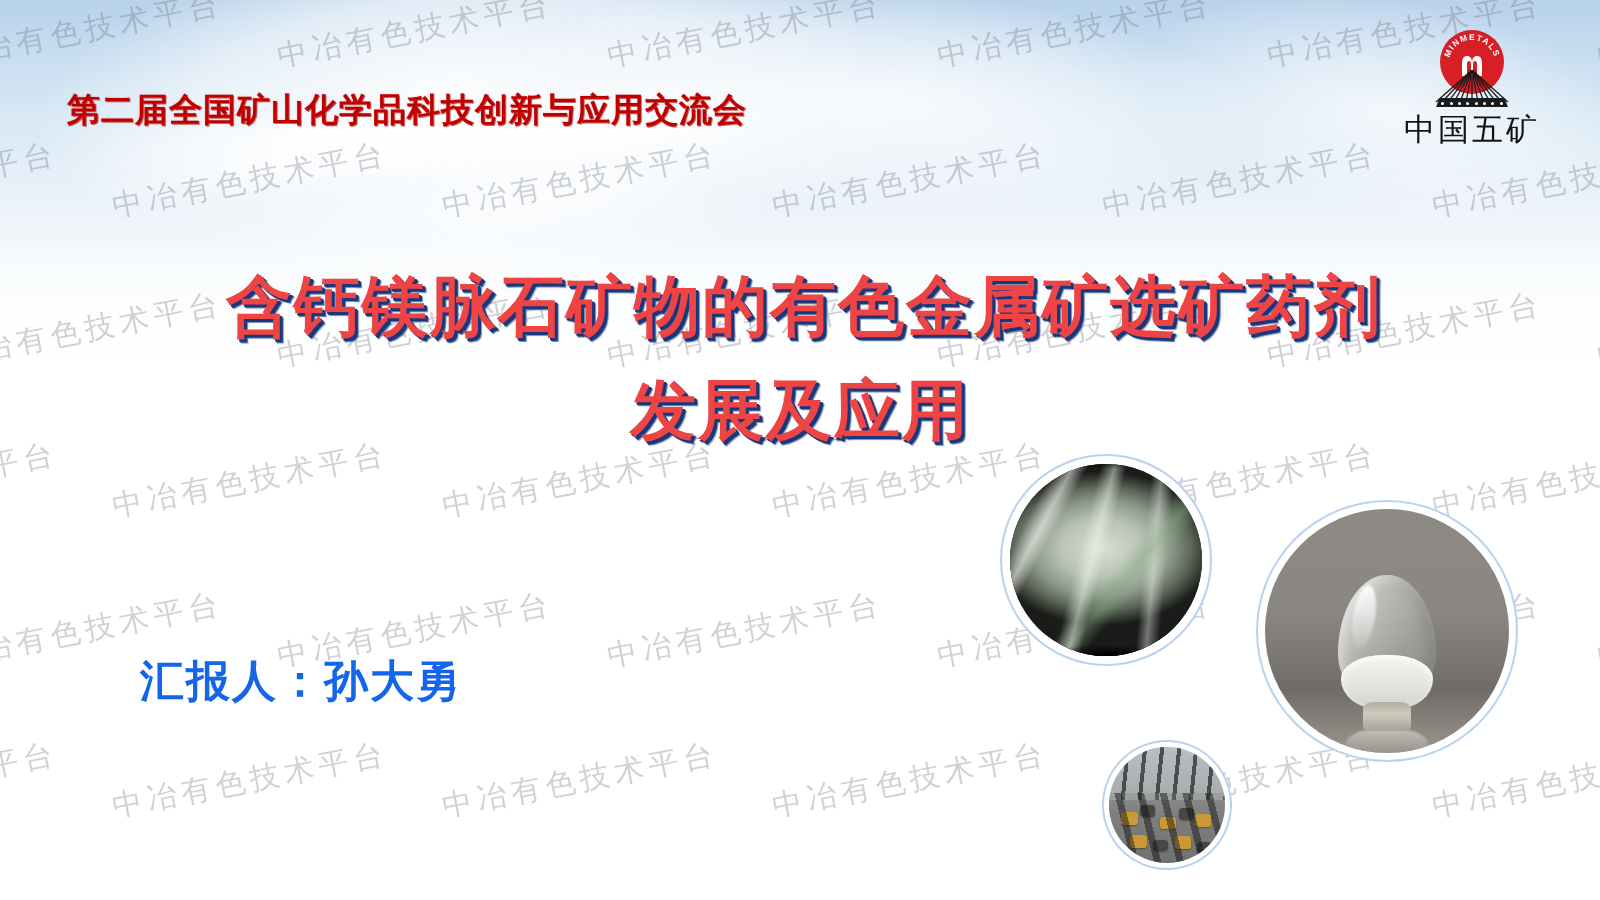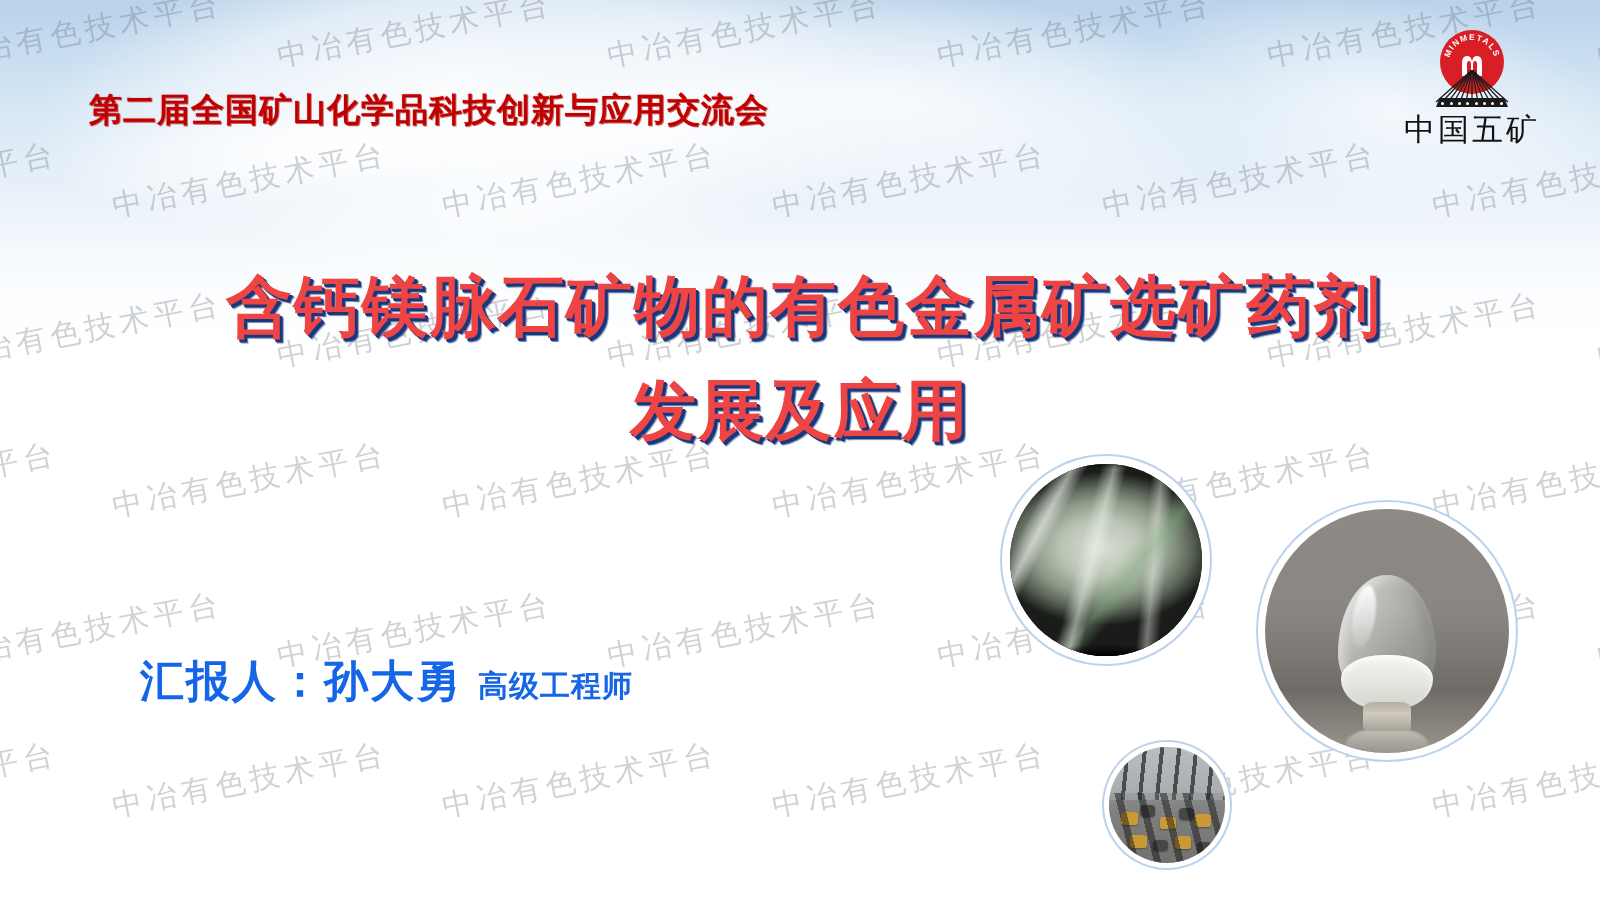--- a/index.html
+++ b/index.html
@@ -89,21 +89,21 @@
     font-size: 30px;
     letter-spacing: 5px;
     color: rgba(100,105,115,0.30);
     white-space: nowrap;
     transform: rotate(-11deg);
   }
 
   
   .conf-banner {
     position: absolute;
-    left: 89px; top: 88px;
+    left: 67px; top: 88px;
     font-size: 33px;
     font-weight: 700;
     letter-spacing: 1px;
     color: #c00000;
     text-shadow: 1px 1px 0 rgba(160,0,0,0.55), 0 0 2px rgba(200,40,40,0.35);
     white-space: nowrap;
   }
 
   
   .logo-block {
@@ -442,21 +442,20 @@
     <div class="logo-word">中国五矿</div>
   </div>
 
   <div class="title-wrap">
     <div class="title-line l1">含钙镁脉石矿物的有色金属矿选矿药剂</div>
     <div class="title-line l2">发展及应用</div>
   </div>
 
   <div class="presenter-row">
     <span class="presenter-main">汇报人：孙大勇</span>
-    <span class="presenter-role">高级工程师</span>
   </div>
 
   <div class="photo-circle" style="left:1002px; top:456px; width:208px; height:208px;">
     <div class="photo-inner" style="left:8px; top:8px; width:192px; height:192px;">
       <div class="mineral-bg"></div>
     </div>
   </div>
 
   <div class="photo-circle" style="left:1258px; top:502px; width:258px; height:258px;">
     <div class="photo-inner" style="left:7px; top:7px; width:244px; height:244px;">

